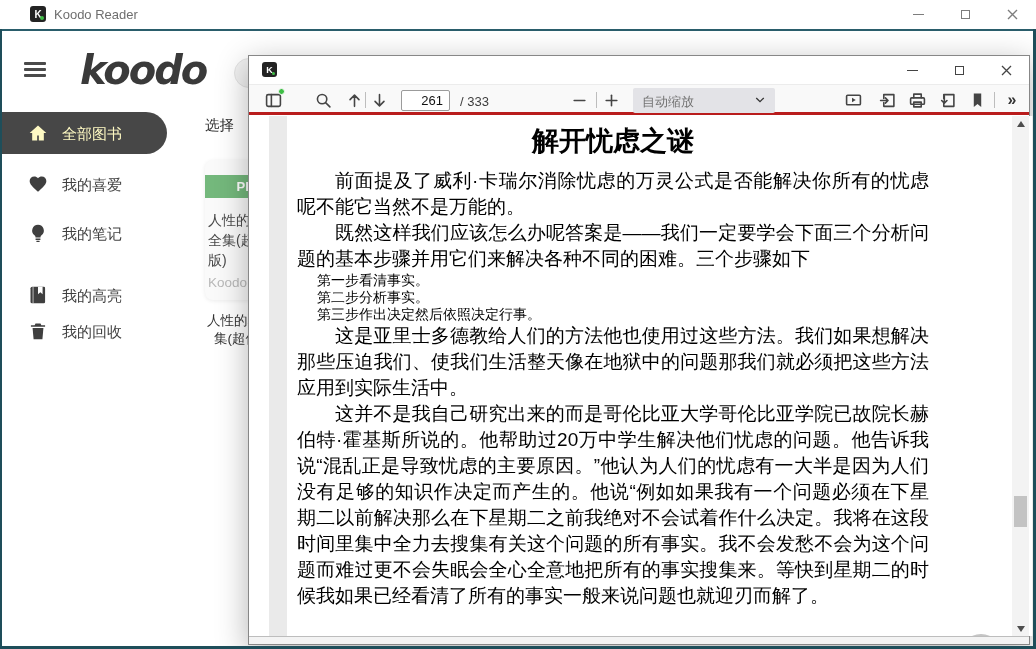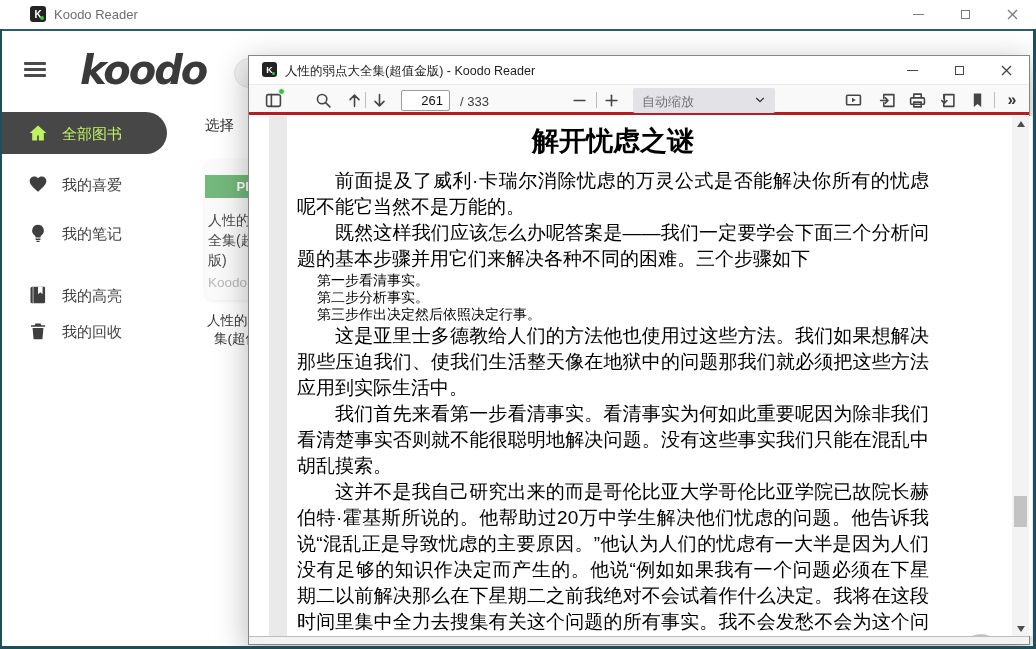--- a/index.html
+++ b/index.html
@@ -20,21 +20,21 @@
   .main-title { position:absolute; left:54px; top:7px; font-size:13px; color:#6e6e6e; }
   .ctl { position:absolute; top:4px; width:30px; height:20px; display:flex; align-items:center; justify-content:center; color:#7d7d7d; cursor:default; }
   .g-min { display:block; width:11px; height:0; border-top:1.5px solid currentColor; }
   .g-max { display:block; width:9px; height:9px; border:1.3px solid currentColor; }
 
   
   .hamburger { position:absolute; left:24px; top:62px; width:22px; height:15px; display:flex; flex-direction:column; justify-content:space-between; }
   .hamburger span { display:block; height:2.6px; background:#4a4a4a; border-radius:1px; }
   .logo { position:absolute; left:80px; top:47px; font-size:40px; font-weight:900; font-style:italic; letter-spacing:-2px; color:#3a3a3a; font-family:"DejaVu Sans","Liberation Sans",sans-serif; }
   .nav-item { position:absolute; left:0; width:190px; height:42px; color:#3f3f3f; cursor:pointer; }
-  .nav-item.active { width:167px; background:#474747; border-radius:0 21px 21px 0; color:#bef264; }
+  .nav-item.active { width:167px; background:#474747; border-radius:0 21px 21px 0; color:#fef9c3; }
   .nav-icon { position:absolute; left:28px; top:11px; width:20px; height:20px; }
   .nav-icon svg { width:20px; height:20px; fill:currentColor; }
   .nav-label { position:absolute; left:62px; top:13px; font-size:15px; }
 
   
   .search-pill { position:absolute; left:234px; top:58px; width:44px; height:30px; border-radius:15px; background:#f2f2f2; border:1px solid #e3e3e3; }
   .select-label { position:absolute; left:205px; top:116px; font-size:14.5px; color:#2f2f2f; cursor:pointer; }
   .book-card { position:absolute; left:205px; top:160px; width:150px; height:140px; background:#fafafa; border-radius:8px; box-shadow:0 1px 4px rgba(0,0,0,0.08); cursor:pointer; }
   .pdf-badge { position:absolute; left:0; top:15px; width:49px; height:23px; background:#74b87c; border-radius:0 2px 2px 0; color:#fff; font-size:13px; font-weight:bold; display:flex; align-items:center; justify-content:center;padding-left:40px; }
   .card-title { position:absolute; left:3px; top:50px; width:146px; font-size:14px; line-height:20px; color:#4a4a4a; }
@@ -163,21 +163,20 @@
     </div>
     <div class="card-publisher">Koodo</div>
   </div>
   <div class="caption-1">人性的弱点大全</div>
   <div class="caption-2">集(超值金版)</div>
 
   <div class="reader">
 
     <div class="r-titlebar">
       <div class="app-icon" style="left:13px; top:6px; width:15px; height:15px; font-size:9px;">K<span class="dot" style="width:3px;height:3px;"></span></div>
-      <div class="r-title">人性的弱点大全集(超值金版) - Koodo Reader</div>
       <div class="r-ctl" style="right:102px;">
           <span class="g-min"></span>
         </div>
       <div class="r-ctl" style="right:55px;">
           <span class="g-max"></span>
         </div>
       <div class="r-ctl" style="right:8px;">
         <svg width="11" height="11" viewBox="0 0 11 11">
             <path d="M1 1l9 9M10 1l-9 9" stroke="currentColor" stroke-width="1.3"></path>
           </svg>
@@ -271,21 +270,20 @@
     <div class="r-content">
       <div class="page">
         <div class="page-inner">
           <div class="page-heading">解开忧虑之谜</div>
           <div class="p">前面提及了威利·卡瑞尔消除忧虑的万灵公式是否能解决你所有的忧虑呢不能它当然不是万能的。</div>
           <div class="p">既然这样我们应该怎么办呢答案是——我们一定要学会下面三个分析问题的基本步骤并用它们来解决各种不同的困难。三个步骤如下</div>
           <div class="step">第一步看清事实。</div>
           <div class="step">第二步分析事实。</div>
           <div class="step">第三步作出决定然后依照决定行事。</div>
           <div class="p">这是亚里士多德教给人们的方法他也使用过这些方法。我们如果想解决那些压迫我们、使我们生活整天像在地狱中的问题那我们就必须把这些方法应用到实际生活中。</div>
-          <div class="p">我们首先来看第一步看清事实。看清事实为何如此重要呢因为除非我们看清楚事实否则就不能很聪明地解决问题。没有这些事实我们只能在混乱中胡乱摸索。</div>
           <div class="p">这并不是我自己研究出来的而是哥伦比亚大学哥伦比亚学院已故院长赫伯特·霍基斯所说的。他帮助过20万中学生解决他们忧虑的问题。他告诉我说“混乱正是导致忧虑的主要原因。”他认为人们的忧虑有一大半是因为人们没有足够的知识作决定而产生的。他说“例如如果我有一个问题必须在下星期二以前解决那么在下星期二之前我绝对不会试着作什么决定。我将在这段时间里集中全力去搜集有关这个问题的所有事实。我不会发愁不会为这个问题而难过更不会失眠会全心全意地把所有的事实搜集来。等快到星期二的时候我如果已经看清了所有的事实一般来说问题也就迎刃而解了。</div>
         </div>
       </div>
 
       <div class="home-fab">
         
       </div>
     </div>
 
     <div class="v-scroll">

